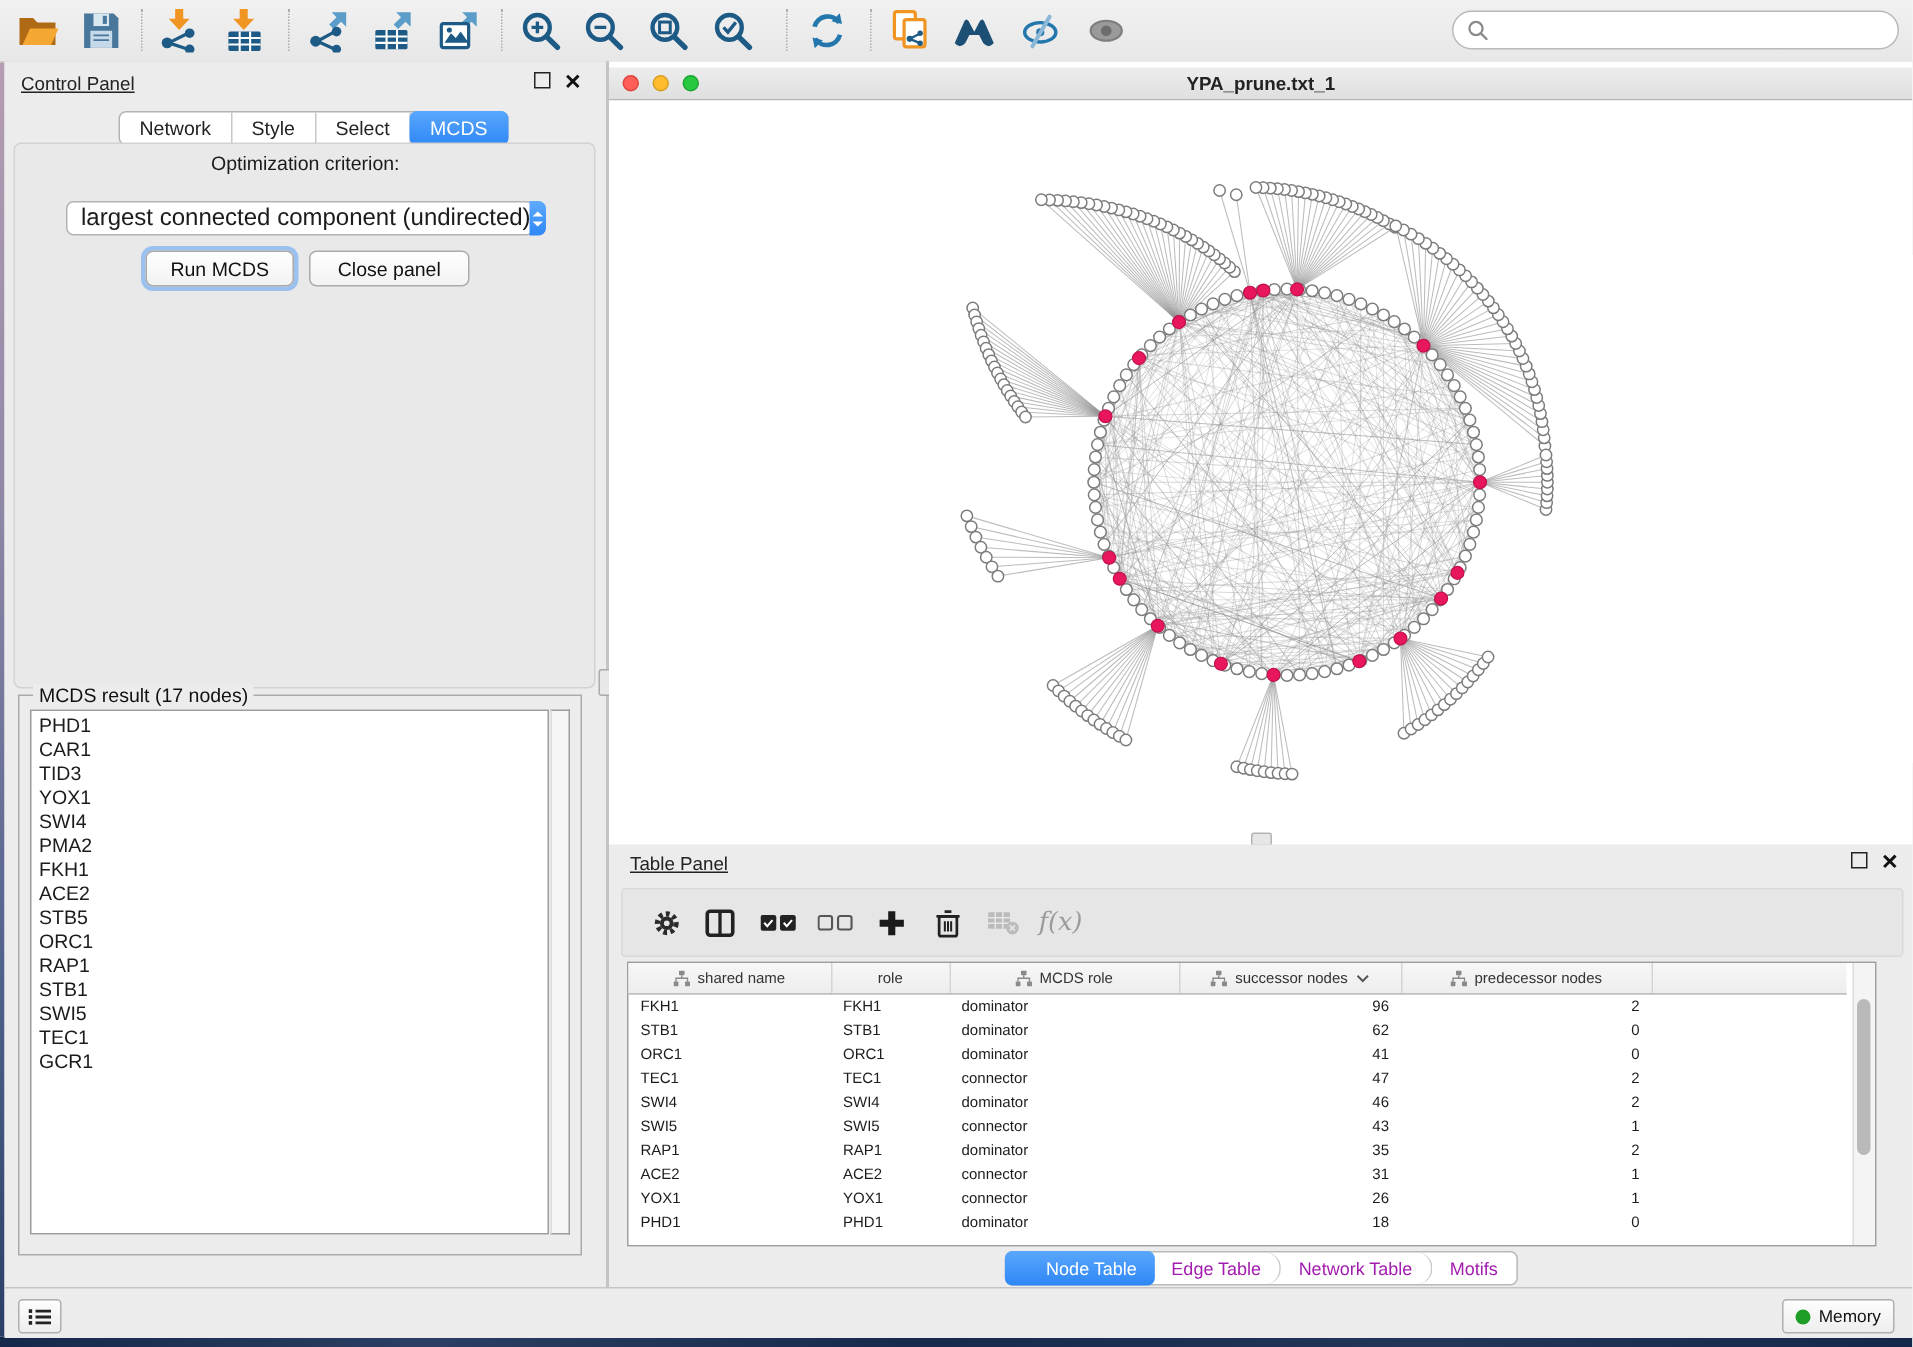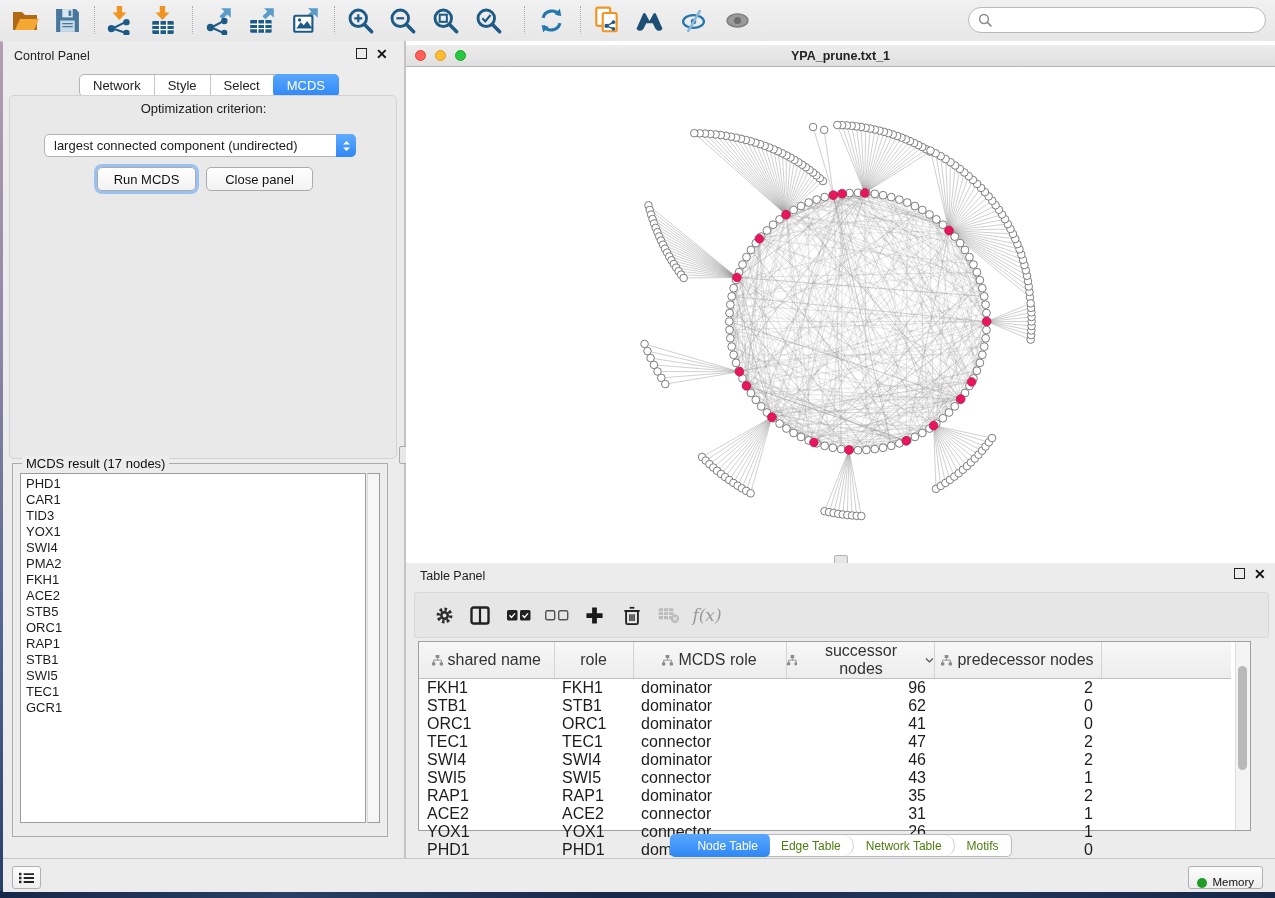--- a/index.html
+++ b/index.html
@@ -13,35 +13,35 @@
   
   .toolbar{position:absolute;left:0;top:0;width:1275px;height:41px;
            background:linear-gradient(#f1f1f1,#e7e7e7);border-bottom:1px solid #c6c6c6;}
   .tbtn{position:absolute;top:3px;width:38px;height:34px;display:flex;align-items:center;justify-content:center;border-radius:4px;}
   .tsep{position:absolute;top:6px;height:28px;border-left:1px dotted #adadad;}
   .searchbox{position:absolute;left:968px;top:7px;width:298px;height:26px;background:#fff;
              border:1px solid #b9b9b9;border-radius:14px;display:flex;align-items:center;padding-left:9px;box-sizing:border-box;}
   .searchbox input{border:none;outline:none;flex:1;font:13px "Liberation Sans",sans-serif;background:transparent;margin-left:6px;}
   
   .cpanel{position:absolute;left:3px;top:41px;width:401px;height:817px;background:#ececec;}
-  .panel-title{position:absolute;left:11px;top:8px;font-size:12.5px;color:#222;}
+  .panel-title{position:absolute;left:11px;top:8px;font-size:12.5px;color:#222;text-decoration:underline;}
   .panel-icons{position:absolute;top:7px;display:flex;gap:9px;align-items:center;}
   .float-ic{width:9px;height:9px;border:1.5px solid #222;display:inline-block;}
   .close-ic{font-size:14px;font-weight:700;line-height:10px;color:#111;}
   .cp-tabs{position:absolute;left:76px;top:33px;display:flex;height:21px;background:#fff;
            border:1px solid #b4b4b4;border-radius:5px;}
   .cp-tab{padding:0 13px;font-size:13px;display:flex;align-items:center;border-right:1px solid #c7c7c7;color:#222;}
   .cp-tab:last-child{border-right:none;}
   .cp-tab.sel{background:linear-gradient(#59a7fd,#2f87f6);color:#fff;border-radius:5px;margin:-1px;padding:0 14px;border-right:none;}
   .cp-box{position:absolute;left:6px;top:54px;width:386px;height:362px;background:#e9e9e9;
           border:1px solid #d2d2d2;border-radius:5px;}
   .opt-label{position:absolute;left:0;top:60px;width:100%;text-align:center;font-size:13px;color:#1b1b1b;}
   .dropdown{position:absolute;left:41px;top:93px;width:312px;height:23px;background:#fff;border:1px solid #b3b3b3;
             border-radius:5px;display:flex;align-items:center;box-sizing:border-box;}
-  .dropdown .val{flex:1;font-size:13px;padding-left:9px;white-space:nowrap;}
+  .dropdown .val{flex:1;font-size:16px;padding-left:9px;white-space:nowrap;}
   .stepper{width:20px;height:23px;margin:-1px;background:linear-gradient(#5fabfe,#2f87f6);
            border-radius:0 5px 5px 0;display:flex;align-items:center;justify-content:center;}
   .btn{position:absolute;height:22px;background:linear-gradient(#ffffff,#f2f2f2);border:1px solid #ababab;
        border-radius:5px;font-size:13px;display:flex;align-items:center;justify-content:center;color:#111;}
   .btn.run{left:94px;top:126px;width:97px;box-shadow:0 0 0 3px rgba(90,160,245,.55);}
   .btn.closep{left:203px;top:126px;width:105px;}
   .mcds-group{position:absolute;left:9px;top:422px;width:374px;height:372px;border:1px solid #ababab;background:#ececec;}
   .mcds-legend{position:absolute;left:9px;top:-8px;background:#ececec;padding:0 4px;font-size:13px;color:#111;}
   .mcds-list{position:absolute;left:7px;top:9px;width:346px;height:350px;background:#fff;border:1px solid #9c9c9c;
              font-size:13px;line-height:16px;padding:2px 0 0 5px;box-sizing:border-box;overflow:hidden;}
@@ -56,39 +56,39 @@
   .tlight{position:absolute;top:5px;width:11px;height:11px;border-radius:50%;}
   .net-title{position:absolute;left:0;top:4px;width:100%;text-align:center;font-size:12.5px;font-weight:700;color:#222;}
   .net-view{position:absolute;left:0;top:26px;width:869px;height:496px;background:#fff;}
   .hgrip{position:absolute;left:428px;top:514px;width:12px;height:7px;background:#e6e6e6;border:1px solid #b3b3b3;border-radius:2px;}
   
   .tpanel{position:absolute;left:406px;top:563px;width:869px;height:295px;background:#ececec;}
   .tp-toolbar{position:absolute;left:8px;top:29px;width:853px;height:44px;background:#e6e6e6;border:1px solid #d8d8d8;border-radius:3px;}
   .tico{position:absolute;top:7px;width:32px;height:30px;display:flex;align-items:center;justify-content:center;}
   .fx{font-family:"DejaVu Serif",serif;font-style:italic;font-size:17px;color:#9a9a9a;}
   .ntable{position:absolute;left:12px;top:78px;width:833px;height:190px;background:#fff;border:1px solid #9f9f9f;box-sizing:border-box;}
-  table.grid{border-collapse:collapse;table-layout:fixed;width:812px;font-size:16px;}
+  table.grid{border-collapse:collapse;table-layout:fixed;width:812px;font-size:10px;}
   table.grid th{height:20px;background:linear-gradient(#f7f7f7,#ededed);border-bottom:1px solid #c0c0c0;
                 border-right:1px solid #d4d4d4;font-weight:400;color:#333;padding:0;}
   table.grid th .hwrap{display:flex;align-items:center;justify-content:center;gap:5px;}
   table.grid td{height:16px;padding:0 8px;color:#1c1c1c;white-space:nowrap;overflow:hidden;}
   td.num{text-align:right;padding-right:12px;}
   .tscroll{position:absolute;right:0;top:0;width:14px;height:188px;background:#f4f4f4;border-left:1px solid #ddd;}
   .tthumb{position:absolute;left:2px;top:24px;width:9px;height:104px;background:#b9b9b9;border-radius:5px;}
   .tp-tabs{position:absolute;left:50%;transform:translateX(-50%);top:271px;display:flex;height:21px;background:#fff;
            border:1px solid #b9b9b9;border-radius:5px;}
-  .tp-tab{padding:0 12px;font-size:12px;display:flex;align-items:center;border-right:1px solid #c9c9c9;color:#4d7c0f;border-radius:10px;}
+  .tp-tab{padding:0 12px;font-size:12px;display:flex;align-items:center;border-right:1px solid #c9c9c9;color:#a21caf;border-radius:10px;}
   .tp-tab:last-child{border-right:none;}
   .tp-tab.sel{background:linear-gradient(#59a7fd,#2f87f6);color:#fff;border-radius:5px;margin:-1px;border-right:none;padding-left:28px;}
   
   .statusbar{position:absolute;left:3px;top:858px;width:1272px;height:33px;background:#ececec;border-top:1px solid #c6c6c6;}
   .sb-btn{position:absolute;left:9px;top:7px;width:27px;height:21px;background:linear-gradient(#fdfdfd,#eee);
           border:1px solid #b0b0b0;border-radius:3px;display:flex;align-items:center;justify-content:center;}
   .mem-btn{position:absolute;right:12px;top:7px;height:21px;padding:0 8px;background:linear-gradient(#fdfdfd,#eee);
-           border:1px solid #b0b0b0;border-radius:3px;display:flex;align-items:flex-end;gap:5px;font-size:11.5px;color:#111;}
+           border:1px solid #b0b0b0;border-radius:3px;display:flex;align-items:center;gap:5px;font-size:11.5px;color:#111;}
   .mem-dot{width:10px;height:10px;border-radius:50%;}
 </style>
 </head>
 <body>
 
 <div class="screen">
   <div class="wp-left"></div>
   <div class="wp-bottom"></div>
 
   <div class="toolbar">

